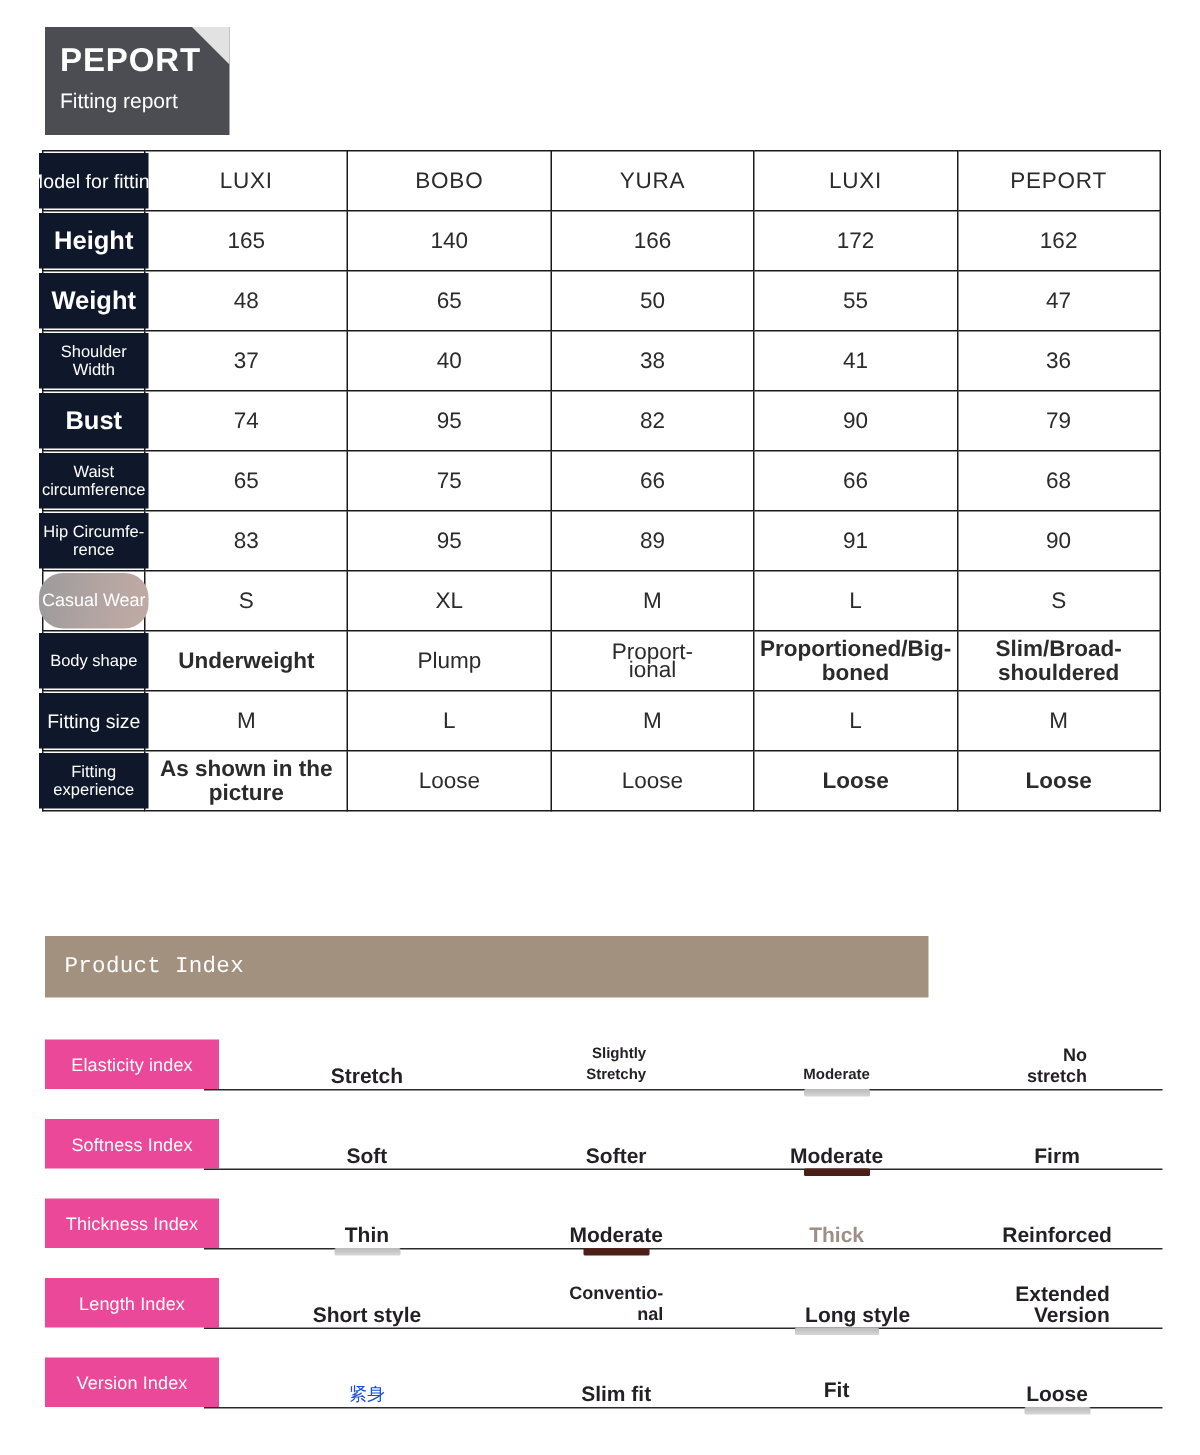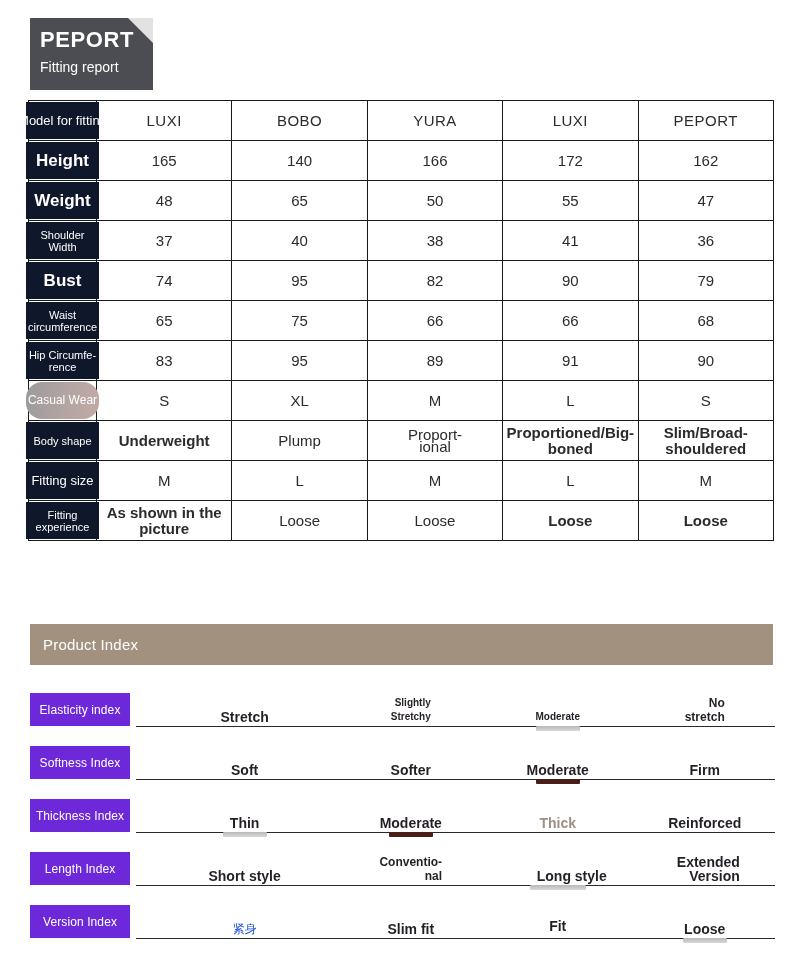--- a/index.html
+++ b/index.html
@@ -102,45 +102,46 @@
   .v-boldmd  { font-size: 13px; font-weight: bold; color: #241f26; line-height: 16px; }
   .v-grayit  { font-size: 14px; color: #7a7a7a; }
   .cell-pad-r { padding-right: 14px; text-align: right; }
 
   .tall { height: 47px; }
 
   
   #product-index-banner {
     position: absolute;
     left: 30px; top: 624px;
-    width: 743px; height: 41px;
+    width: 589px; height: 41px;
     background: #a3917f;
     color: #ffffff;
     display: flex;
     align-items: center;
     font-size: 15px;
     padding-left: 13px;
     box-sizing: border-box;
     letter-spacing: 0.2px;
+    font-family: Liberation Mono, monospace;
   }
 
   #index-rows {
     position: absolute;
     left: 30px; top: 688px;
     width: 745px;
   }
   .index-row {
     position: relative;
     height: 53px;
   }
   .idx-chip {
     position: absolute;
     left: 0; top: 5px;
-    width: 100px; height: 33px;
-    background: #6d28d9;
+    width: 116px; height: 33px;
+    background: #ec4899;
     color: #ffffff;
     font-size: 12px;
     display: flex;
     align-items: center;
     justify-content: center;
     white-space: nowrap;
     letter-spacing: 0.1px;
   }
   .idx-axis {
     position: absolute;

